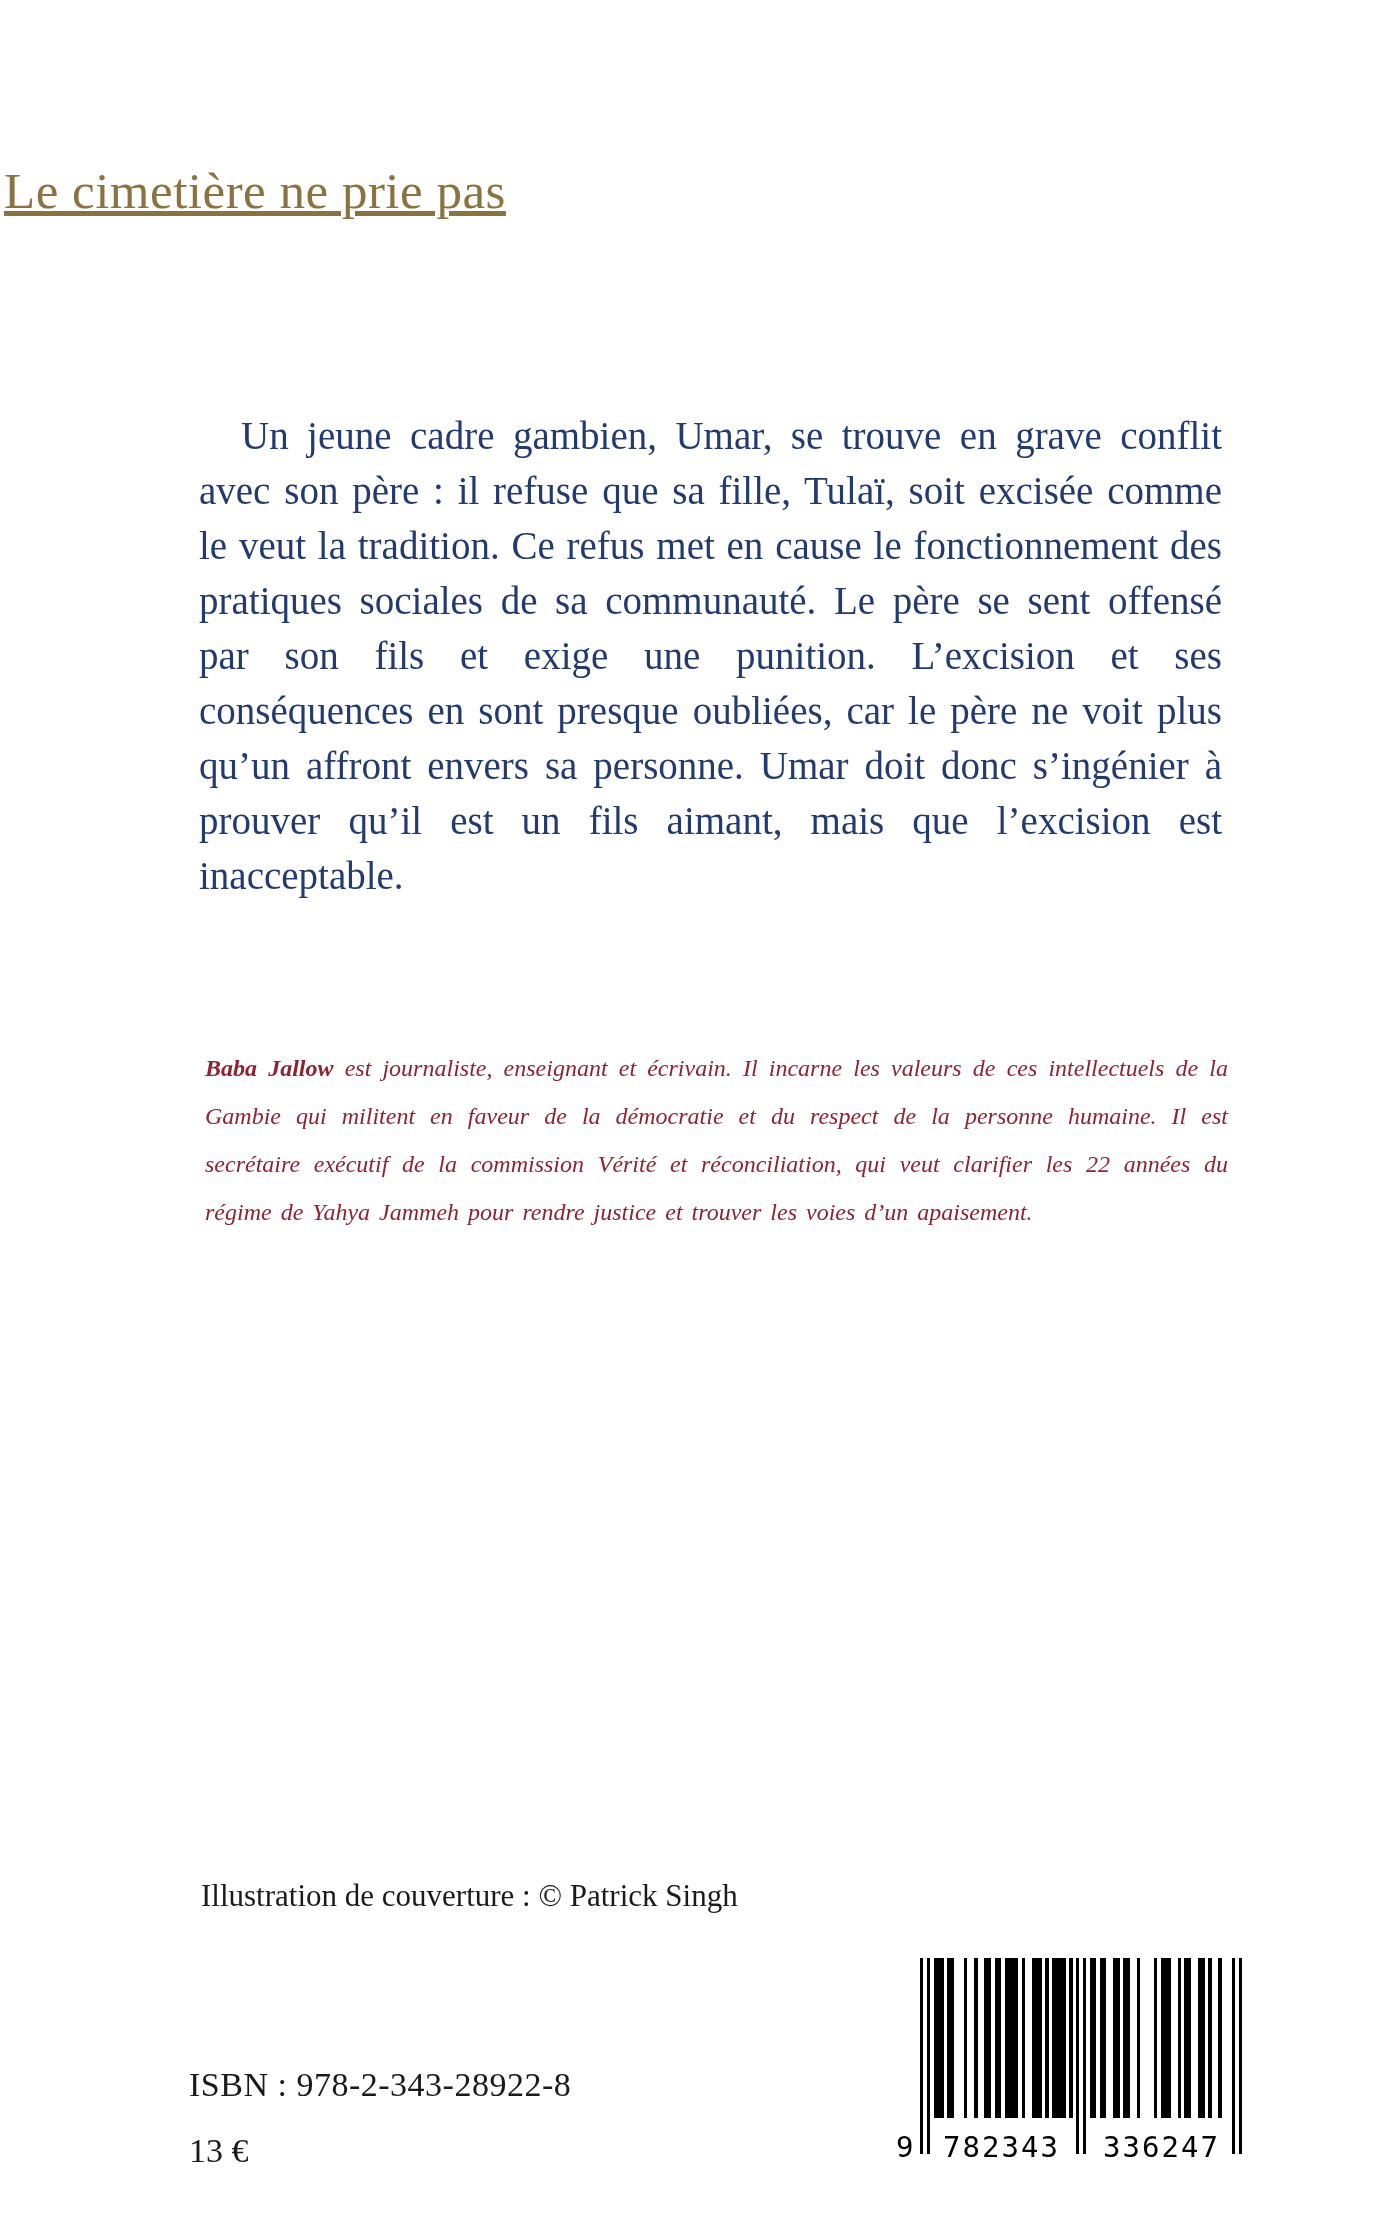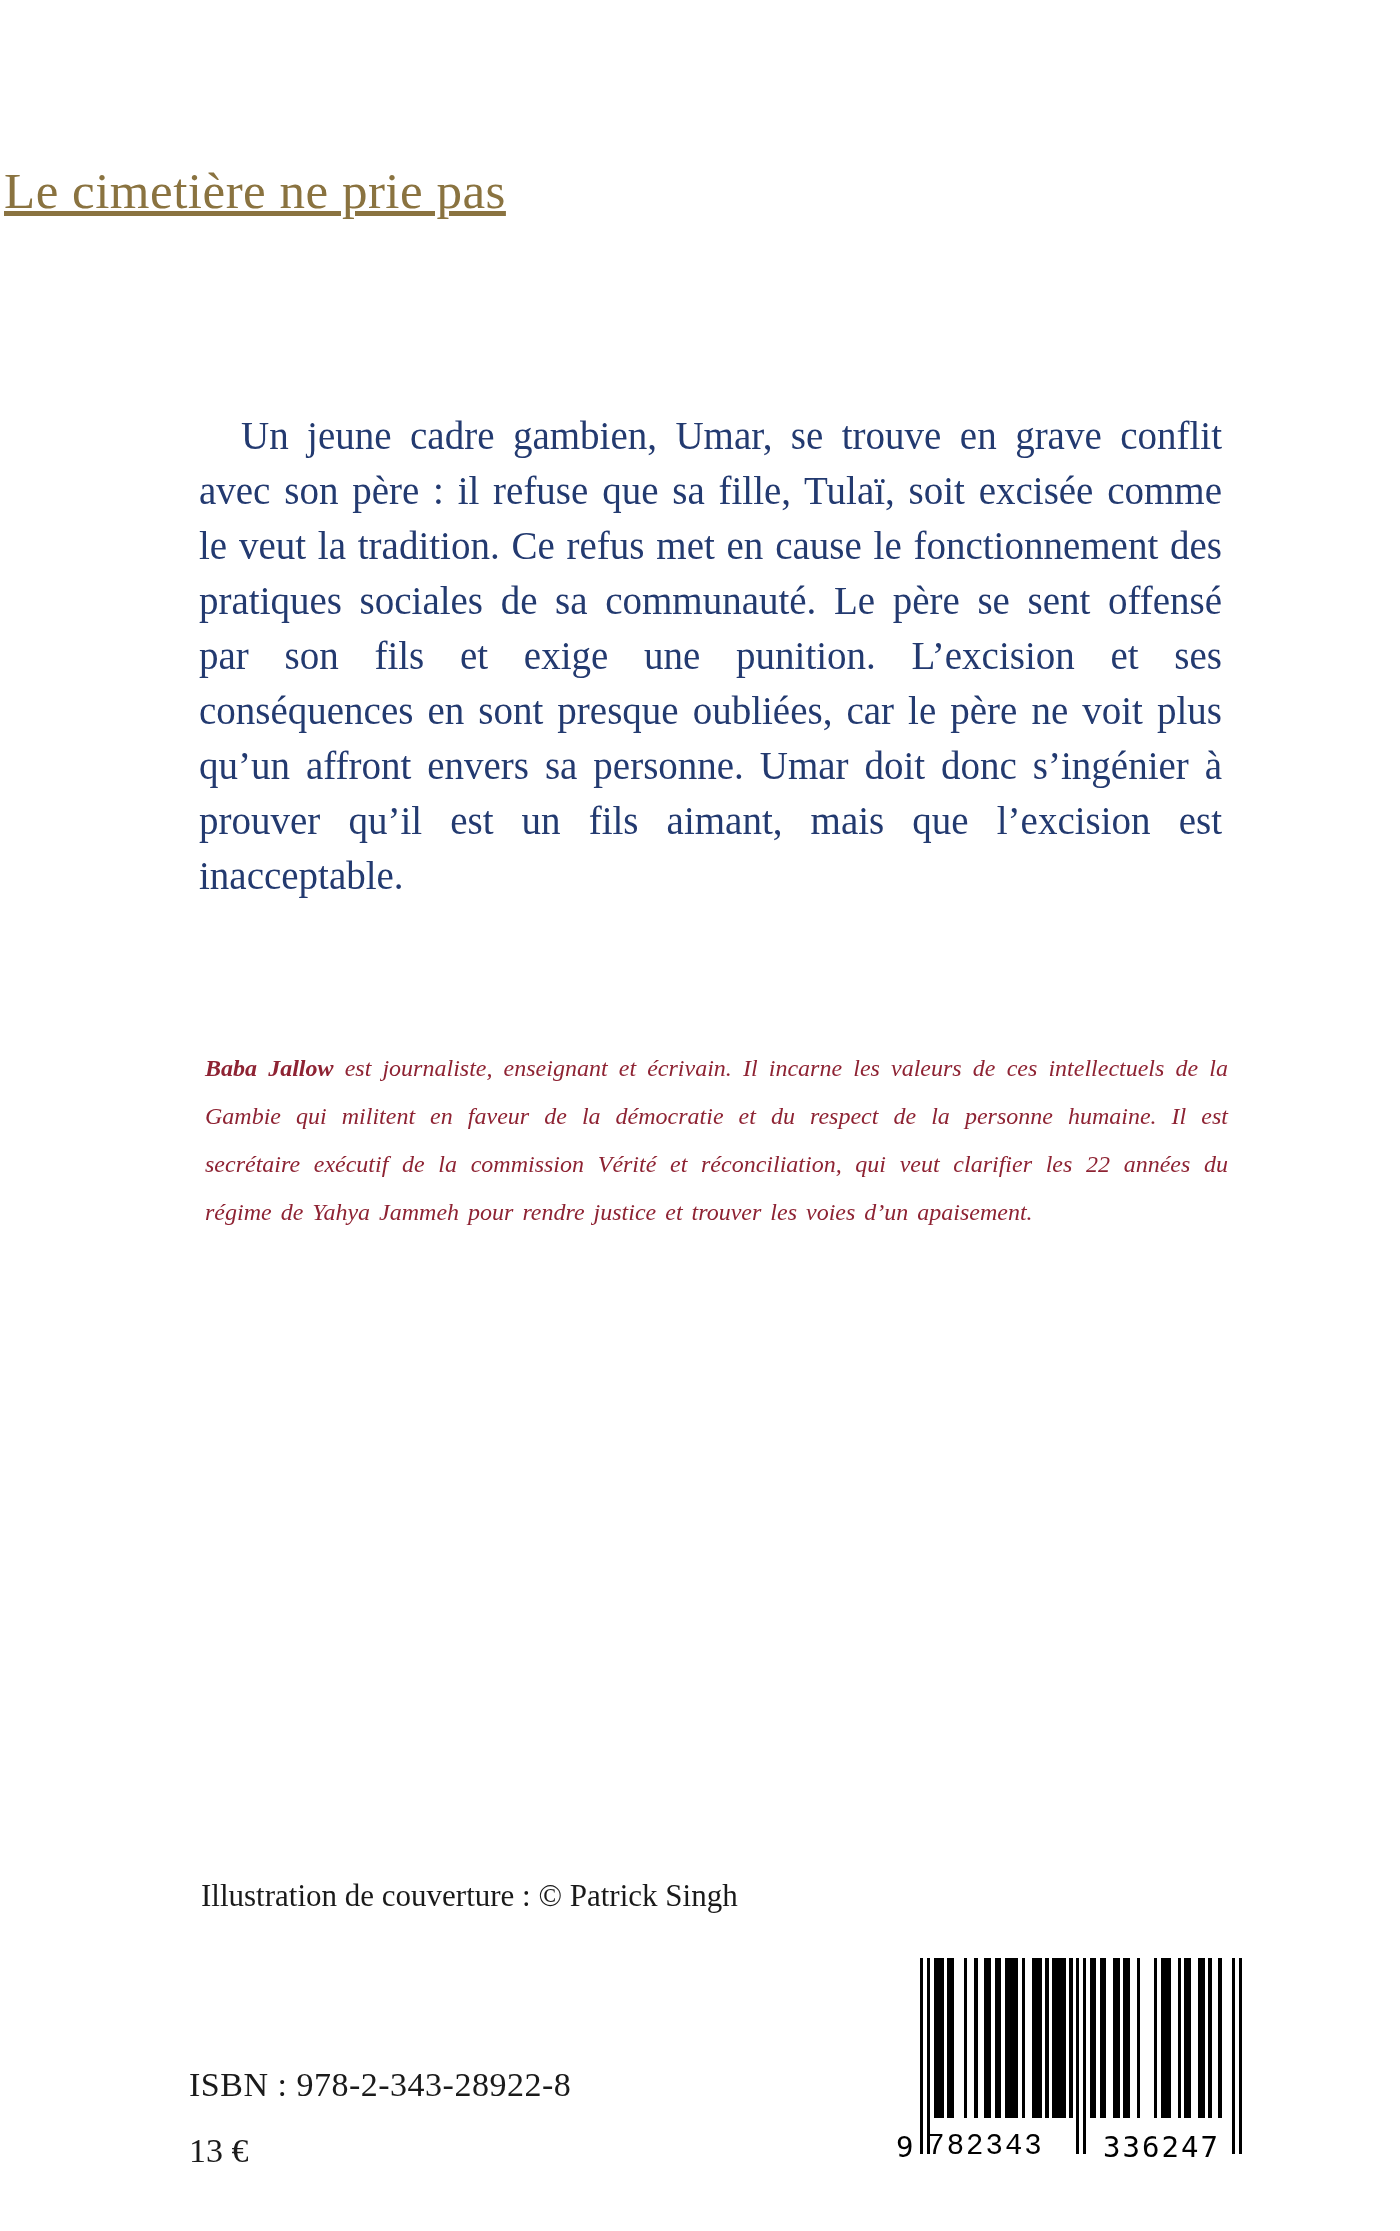--- a/index.html
+++ b/index.html
@@ -108,21 +108,21 @@
   .bc-digit, .bc-group {
     position: absolute;
     bottom: 0;
     font-family: "DejaVu Sans Mono", monospace;
     font-size: 29px;
     line-height: 32px;
     color: #000000;
   }
   .bc-digit { left: 0; width: 22px; text-align: left; }
   .bc-group { text-align: center; letter-spacing: 2px; }
-  .bc-group.g1 { left: 18px;  width: 143px; font-family: Liberation Mono, monospace; }
+  .bc-group.g1 { left: 34px;  width: 143px; }
   .bc-group.g2 { left: 194px; width: 143px; }
 </style>
 </head>
 <body>
 
 <div class="page" style="--paper: #ffffff; --title-color: #8a7340; --body-color: #233a70; --bio-color: #8e2333; --ink-color: #1a1a1a;">
 
   <h1 class="title">Le cimetière ne prie pas</h1>
 
   <p class="synopsis">Un jeune cadre gambien, Umar, se trouve en grave conflit avec son père : il refuse que sa fille, Tulaï, soit excisée comme le veut la tradition. Ce refus met en cause le fonctionnement des pratiques sociales de sa communauté. Le père se sent offensé par son fils et exige une punition. L’excision et ses conséquences en sont presque oubliées, car le père ne voit plus qu’un affront envers sa personne. Umar doit donc s’ingénier à prouver qu’il est un fils aimant, mais que l’excision est inacceptable.</p>

